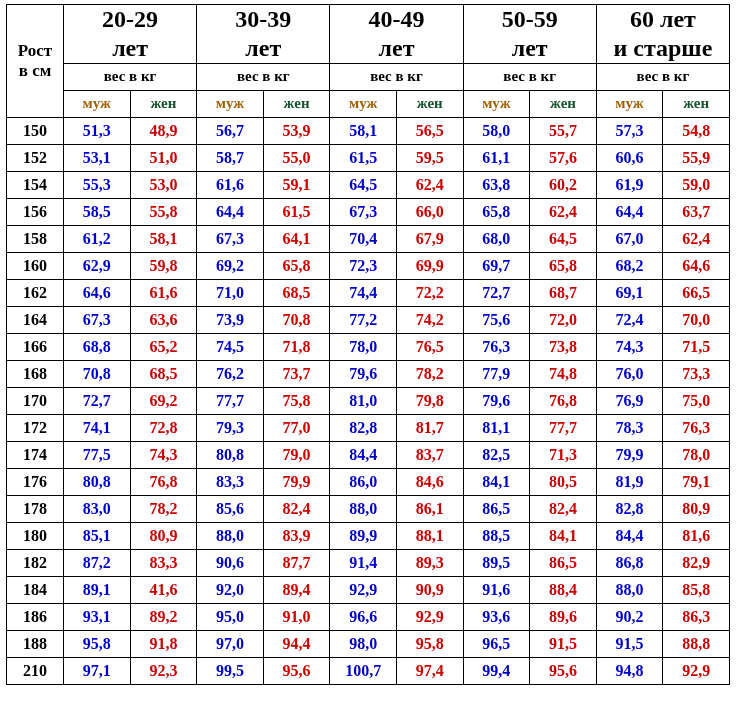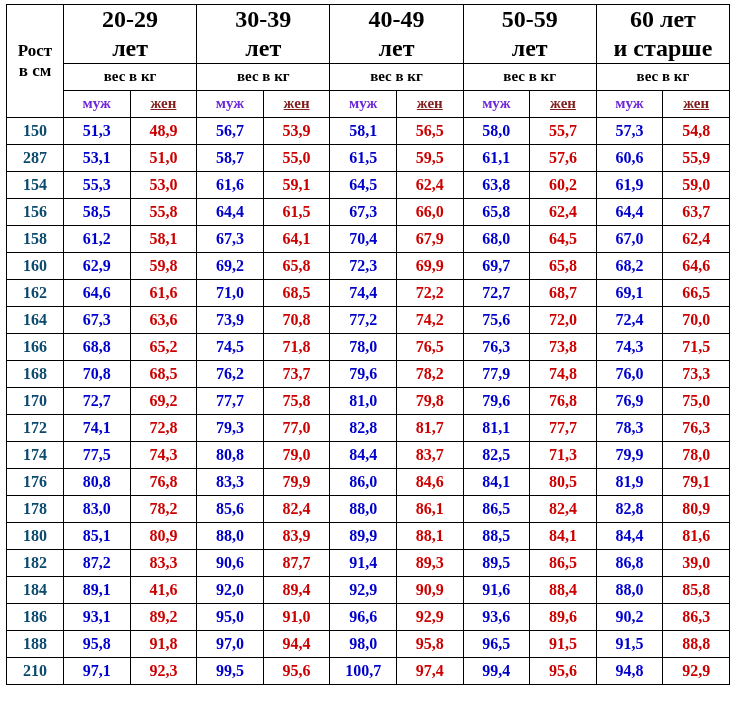--- a/index.html
+++ b/index.html
@@ -43,27 +43,27 @@
     height: 48px;
   }
   .hdr-kg {
     font-size: 15px;
     height: 26px;
   }
   .hdr-sex {
     font-size: 15px;
     height: 26px;
   }
-  .sex-m { color: #6d28d9; }
-  .sex-f { color: #7f1d1d; text-decoration: underline; }
+  .sex-m { color: #a16207; }
+  .sex-f { color: #14532d; }
   .val-m { color: #0000cc; }
   .val-f { color: #cc0000; }
   .row-height {
     font-size: 17px;
-    color: #0c4a6e;
+    color: #000000;
   }
   td.data {
     font-size: 16px;
     height: 26px;
   }
   .col-h { width: 56px; }
   .col-v { width: 66px; }
 </style>
 </head>
 <body>
@@ -123,21 +123,21 @@
           <td class="col-v data val-m">56,7</td>
           <td class="col-v data val-f">53,9</td>
           <td class="col-v data val-m">58,1</td>
           <td class="col-v data val-f">56,5</td>
           <td class="col-v data val-m">58,0</td>
           <td class="col-v data val-f">55,7</td>
           <td class="col-v data val-m">57,3</td>
           <td class="col-v data val-f">54,8</td>
         </tr>
         <tr>
-          <td class="col-h data row-height">287</td>
+          <td class="col-h data row-height">152</td>
           <td class="col-v data val-m">53,1</td>
           <td class="col-v data val-f">51,0</td>
           <td class="col-v data val-m">58,7</td>
           <td class="col-v data val-f">55,0</td>
           <td class="col-v data val-m">61,5</td>
           <td class="col-v data val-f">59,5</td>
           <td class="col-v data val-m">61,1</td>
           <td class="col-v data val-f">57,6</td>
           <td class="col-v data val-m">60,6</td>
           <td class="col-v data val-f">55,9</td>
@@ -328,21 +328,21 @@
           <td class="col-h data row-height">182</td>
           <td class="col-v data val-m">87,2</td>
           <td class="col-v data val-f">83,3</td>
           <td class="col-v data val-m">90,6</td>
           <td class="col-v data val-f">87,7</td>
           <td class="col-v data val-m">91,4</td>
           <td class="col-v data val-f">89,3</td>
           <td class="col-v data val-m">89,5</td>
           <td class="col-v data val-f">86,5</td>
           <td class="col-v data val-m">86,8</td>
-          <td class="col-v data val-f">39,0</td>
+          <td class="col-v data val-f">82,9</td>
         </tr>
         <tr>
           <td class="col-h data row-height">184</td>
           <td class="col-v data val-m">89,1</td>
           <td class="col-v data val-f">41,6</td>
           <td class="col-v data val-m">92,0</td>
           <td class="col-v data val-f">89,4</td>
           <td class="col-v data val-m">92,9</td>
           <td class="col-v data val-f">90,9</td>
           <td class="col-v data val-m">91,6</td>

